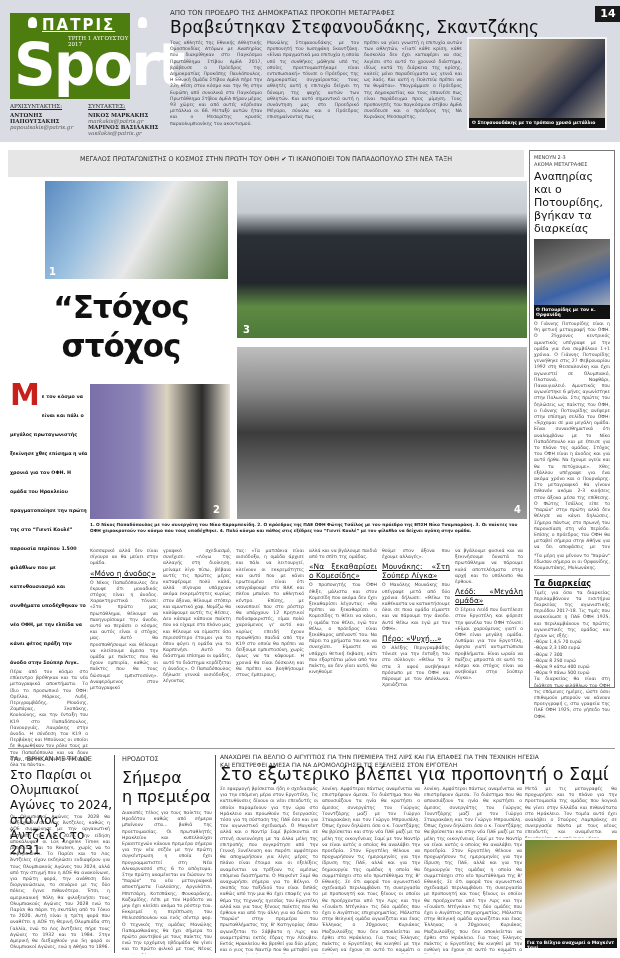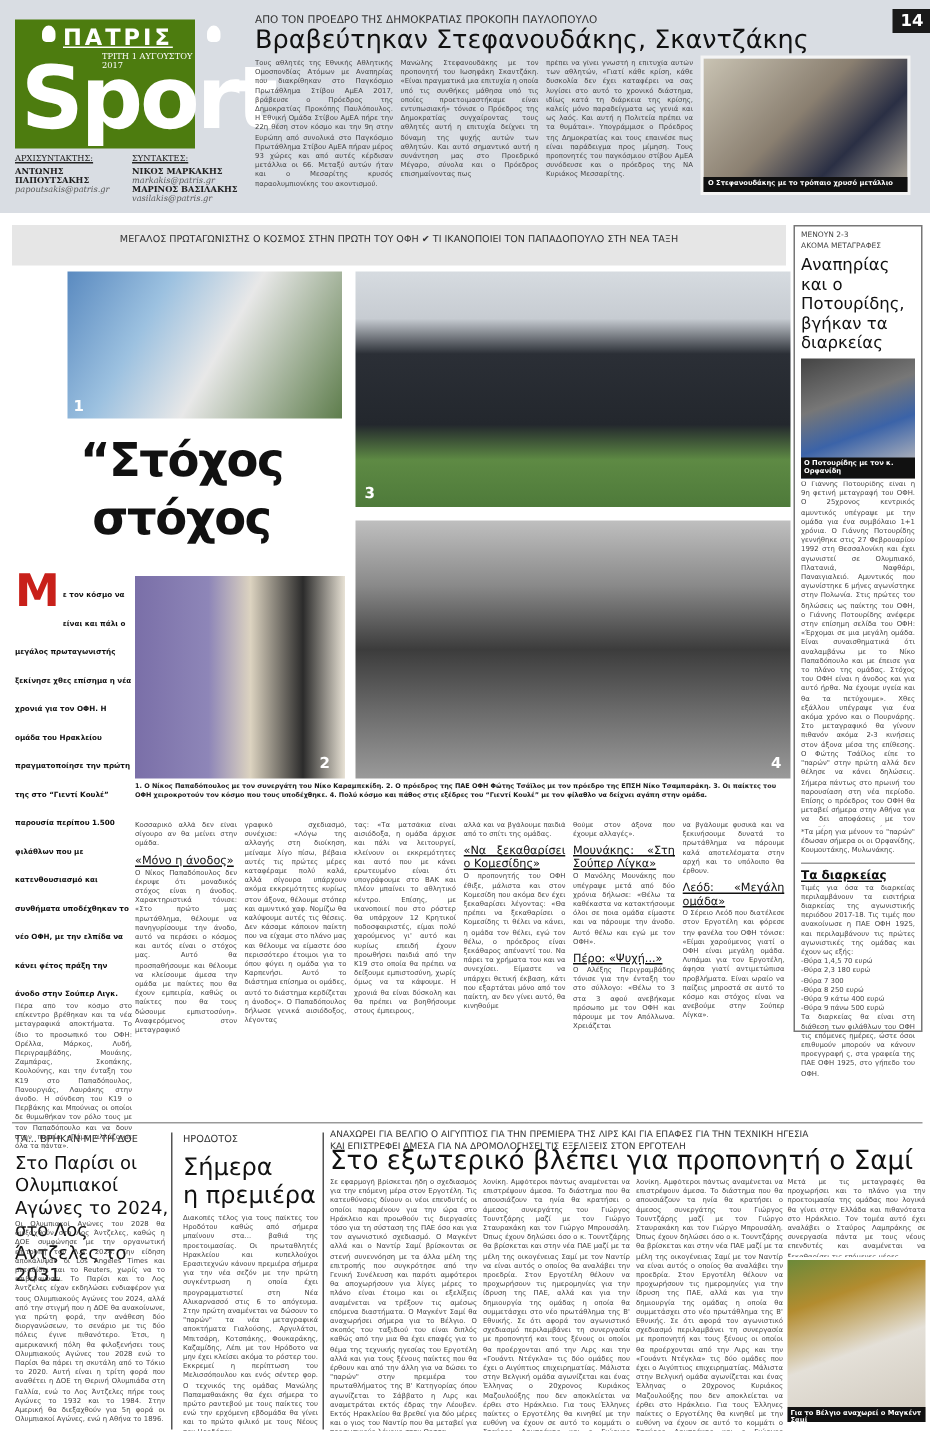--- a/index.html
+++ b/index.html
@@ -69,21 +69,21 @@
     <div class="nm">ΑΝΤΩΝΗΣ ΠΑΠΟΥΤΣΑΚΗΣ</div>
     <i>papoutsakis@patris.gr</i>
   </div>
   <div style="position:absolute;left:78px;top:0;width:80px">
     <span class="lbl">ΣΥΝΤΑΚΤΕΣ:</span>
     <div><span class="nm">ΝΙΚΟΣ ΜΑΡΚΑΚΗΣ</span> <i>markakis@patris.gr</i></div>
     <div><span class="nm">ΜΑΡΙΝΟΣ ΒΑΣΙΛΑΚΗΣ</span> <i>vasilakis@patris.gr</i></div>
   </div>
 </div>
 
-<div class="abs top-kicker">ΑΠΟ ΤΟΝ ΠΡΟΕΔΡΟ ΤΗΣ ΔΗΜΟΚΡΑΤΙΑΣ ΠΡΟΚΟΠΗ ΠΑΥΛΟΠΟΥΛΟ</div>
+<div class="abs top-kicker">ΑΠΟ ΤΟΝ ΠΡΟΕΔΡΟ ΤΗΣ ΔΗΜΟΚΡΑΤΙΑΣ ΠΡΟΚΟΠΗ ΜΕΤΑΓΡΑΦΕΣ</div>
 <div class="abs page-num">14</div>
 <div class="abs top-title">Βραβεύτηκαν Στεφανουδάκης, Σκαντζάκης</div>
 
 <div class="abs col-text" style="left:170px;top:40px;width:92px;height:95px;overflow:hidden">Τους αθλητές της Εθνικής Αθλητικής Ομοσπονδίας Ατόμων με Αναπηρίας που διακρίθηκαν στο Παγκόσμιο Πρωτάθλημα Στίβου ΑμΕΑ 2017, βράβευσε ο Πρόεδρος της Δημοκρατίας Προκόπης Παυλόπουλος. Η Εθνική Ομάδα Στίβου ΑμΕΑ πήρε την 22η θέση στον κόσμο και την 9η στην Ευρώπη από συνολικά στο Παγκόσμιο Πρωτάθλημα Στίβου ΑμΕΑ πήραν μέρος 93 χώρες και από αυτές κέρδισαν μετάλλια οι 66. Μεταξύ αυτών ήταν και ο Μεσαρίτης κρυσός παραολυμπιονίκης του ακοντισμού.</div>
 <div class="abs col-text" style="left:267px;top:40px;width:92px;height:95px;overflow:hidden">Μανώλης Στεφανουδάκης με τον προπονητή του Ιωσηφάκη Σκαντζάκη. «Είναι πραγματικά μια επιτυχία η οποία υπό τις συνθήκες μάθησα υπό τις οποίες προετοιμαστήκαμε είναι εντυπωσιακή» τόνισε ο Πρόεδρος της Δημοκρατίας συγχαίροντας τους αθλητές αυτή η επιτυχία δείχνει τη δύναμη της ψυχής αυτών των αθλητών. Και αυτό σημαντικό αυτή η συνάντηση μας στο Προεδρικό Μέγαρο, σύνολα και ο Πρόεδρος επισημαίνοντας πως</div>
 <div class="abs col-text" style="left:364px;top:40px;width:98px;height:95px;overflow:hidden">πρέπει να γίνει γνωστή η επιτυχία αυτών των αθλητών, «Γιατί κάθε κρίση, κάθε δυσκολία δεν έχει καταφέρει να σας λυγίσει στο αυτό το χρονικό διάστημα, ιδίως κατά τη διάρκεια της κρίσης, καλείς μόνο παραδείγματα ως γενιά και ως λαός. Και αυτή η Πολιτεία πρέπει να τα θυμάται». Υπογράμμισε ο Πρόεδρος της Δημοκρατίας και τους επαινέσε πως είναι παράδειγμα προς μίμηση. Τους προπονητές του παγκόσμιου στίβου ΑμΕΑ συνόδευσε και ο πρόεδρος της ΝΑ Κυριάκος Μεσσαρίτης.</div>
 
 <div class="abs top-photo">
   <div class="cap">Ο Στεφανουδάκης με το τρόπαιο χρυσό μετάλλιο</div>
 </div>

